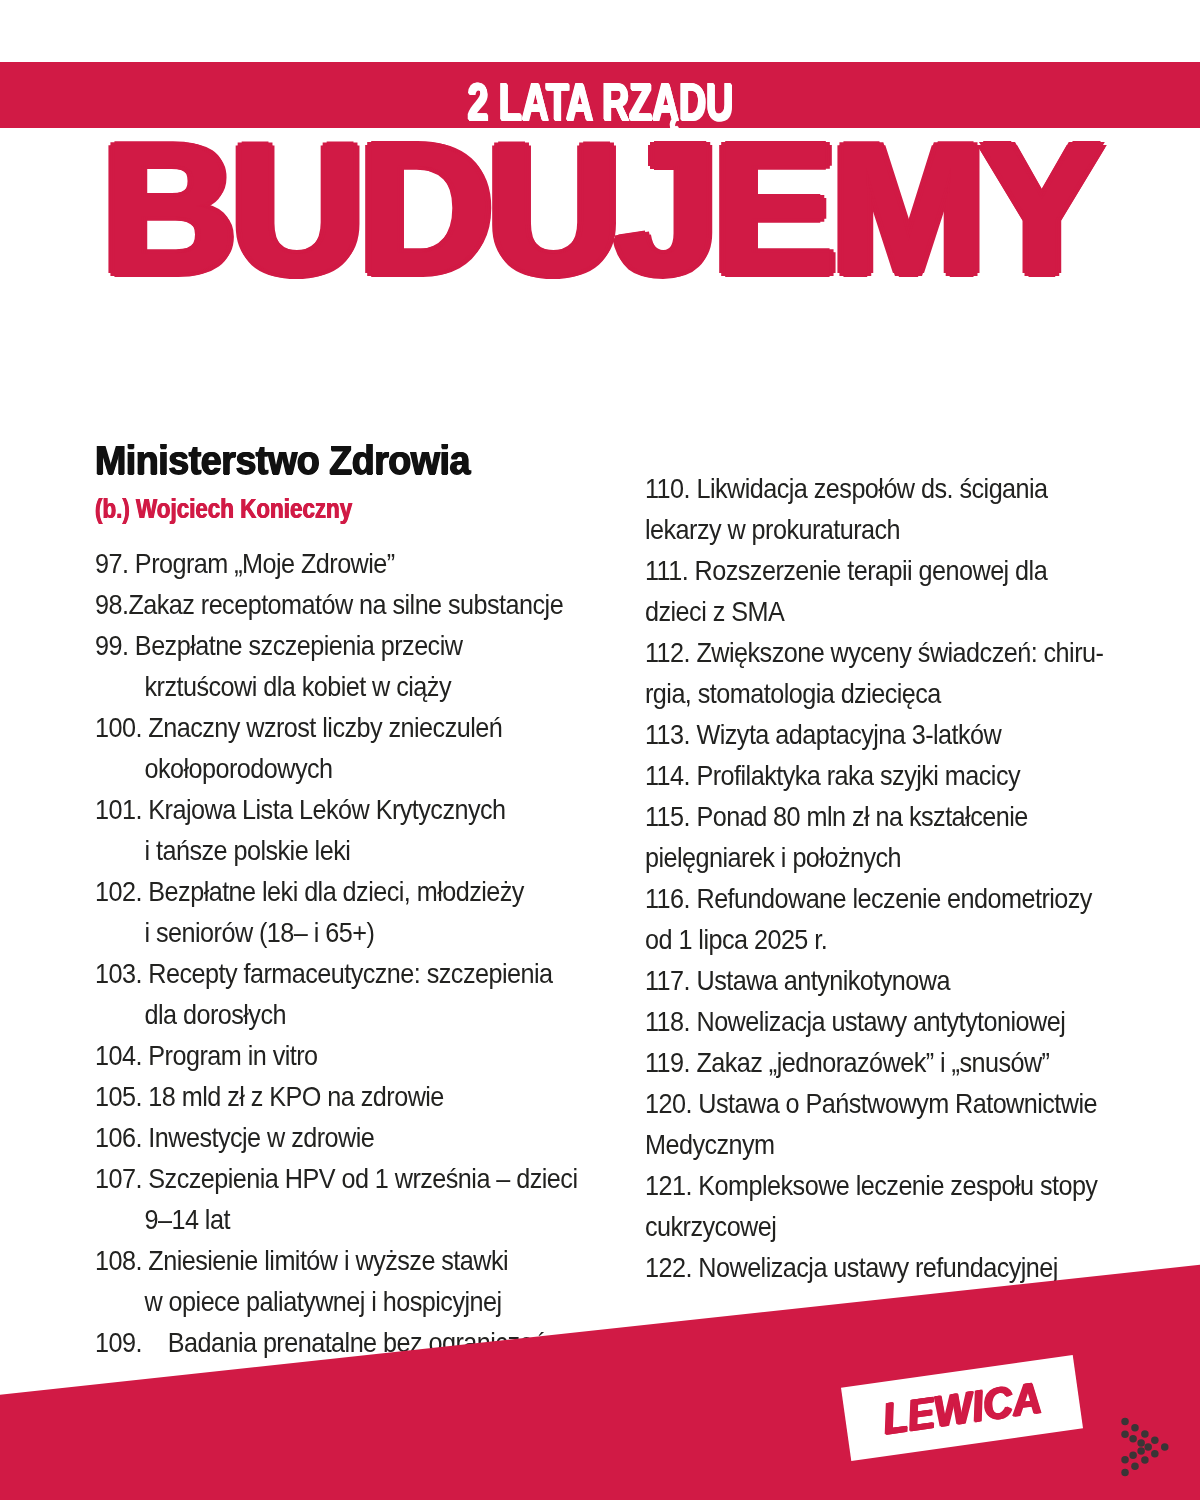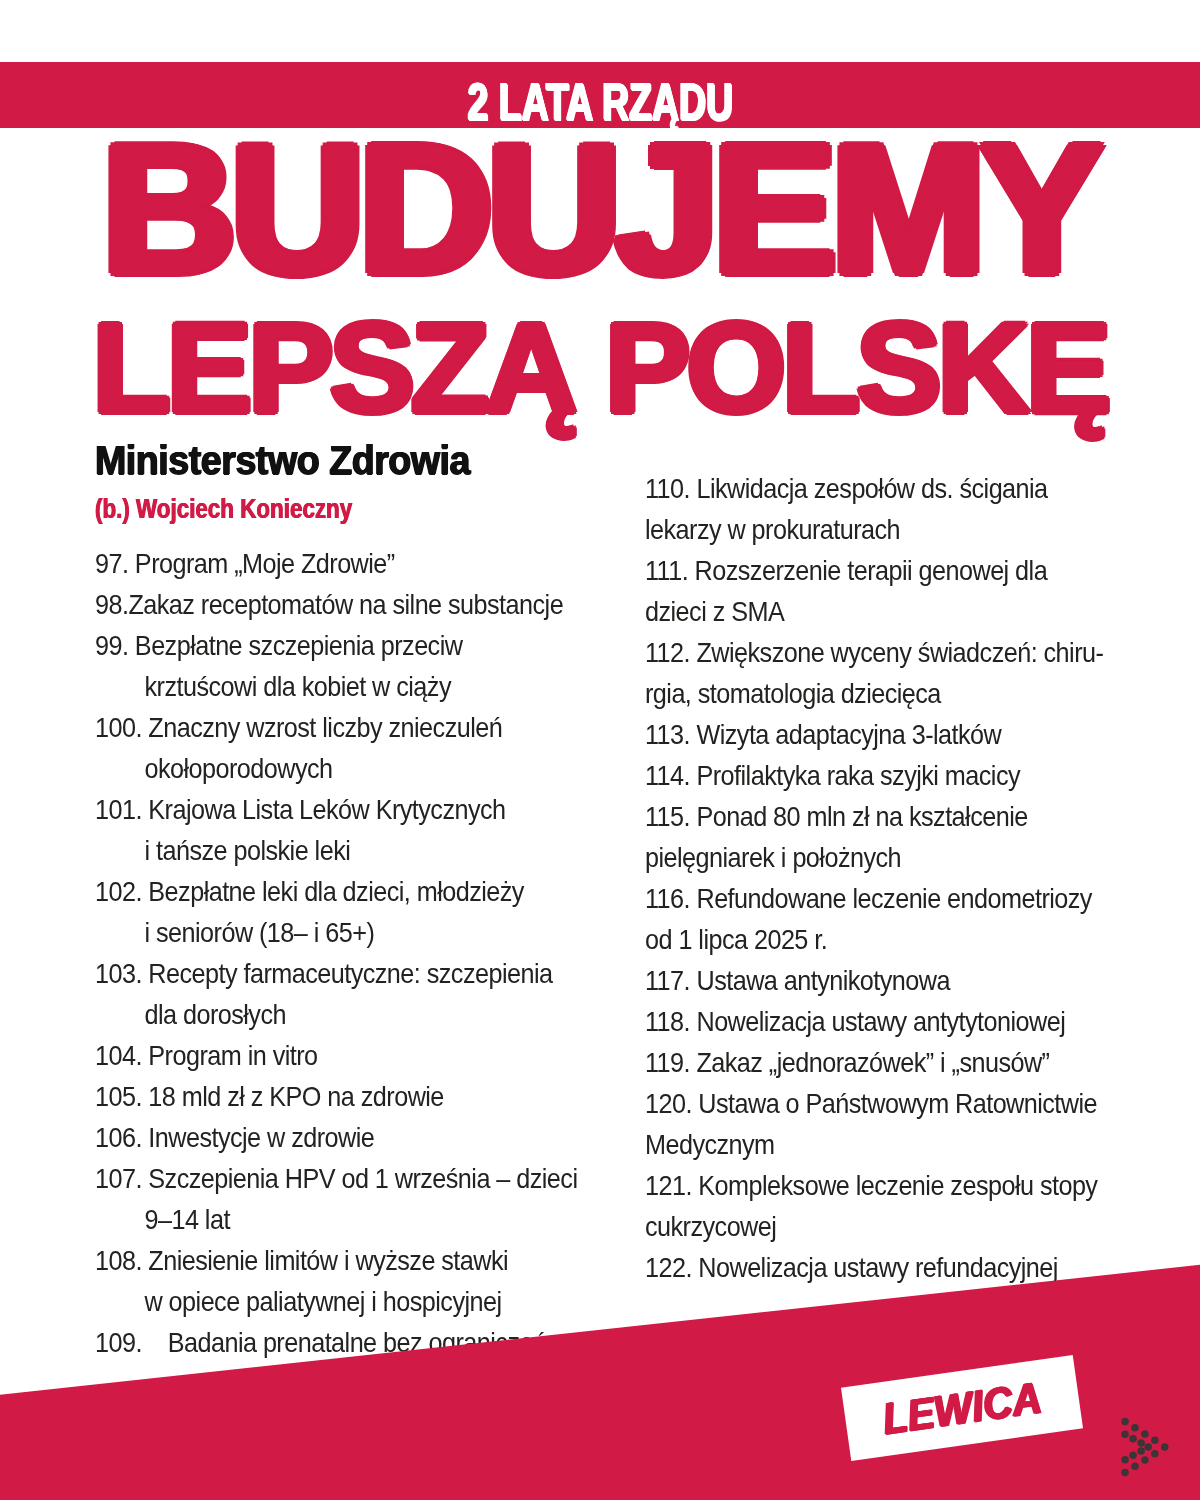--- a/index.html
+++ b/index.html
@@ -110,21 +110,20 @@
 </head>
 <body>
 
 <div class="poster">
 
   <div class="banner">
     <span class="banner-text">2 LATA RZĄDU</span>
   </div>
 
   <div class="title-line1 fat-xl">BUDUJEMY</div>
-  <div class="title-line2 fat-lg">LEPSZĄ POLSKĘ</div>
 
   <div class="ministry">Ministerstwo Zdrowia</div>
   <div class="minister">(b.) Wojciech Konieczny</div>
 
   <div class="col col-left">
       <div class="li">97. Program „Moje Zdrowie”</div>
       <div class="li">98.Zakaz receptomatów na silne substancje</div>
       <div class="li">99. Bezpłatne szczepienia przeciw
 krztuścowi dla kobiet w ciąży</div>
       <div class="li">100. Znaczny wzrost liczby znieczuleń

